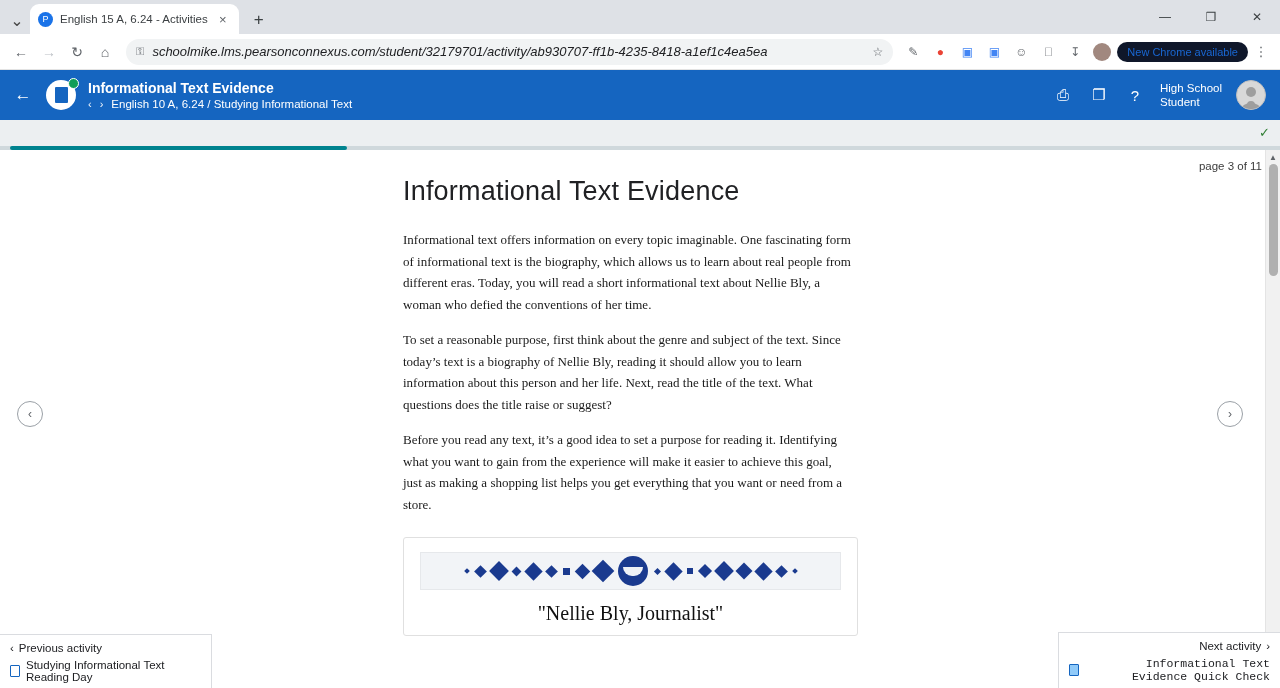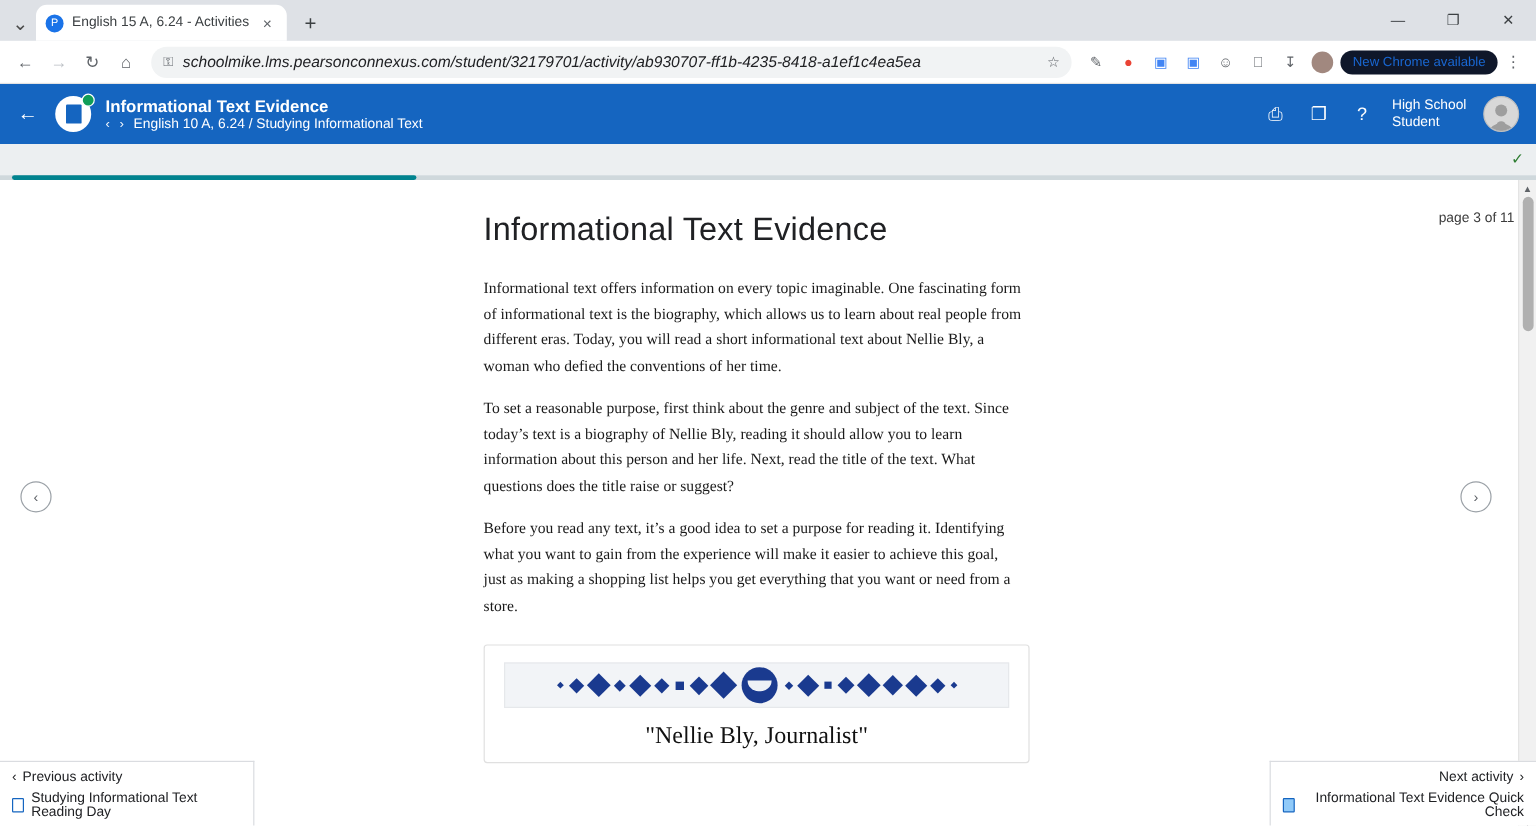--- a/index.html
+++ b/index.html
@@ -296,21 +296,21 @@
     left: 355px;
     top: 0;
     width: 552px;
     height: 542px;
     background: #ffffff;
     padding: 26px 0 0 48px;
   }
   .page-indicator {
     position: absolute;
     right: 18px;
-    top: 26px;
+    top: 10px;
     font-size: 11.5px;
     color: #3c3c3c;
   }
   h1.lesson-title {
     font-size: 27px;
     font-weight: normal;
     color: #202124;
     margin-bottom: 22px;
     letter-spacing: .2px;
   }
@@ -446,21 +446,21 @@
     font-size: 11.5px;
     margin-bottom: 5px;
   }
   .nav-card.next .line1 { justify-content: flex-end; }
   .nav-card .line2 {
     display: flex;
     align-items: center;
     gap: 6px;
     font-size: 11.5px;
   }
-  .nav-card.next .line2 { justify-content: flex-start; }
+  .nav-card.next .line2 { justify-content: flex-start; font-family: Liberation Mono, monospace; }
   .mini-doc {
     width: 10px; height: 12px;
     border: 1px solid #1565c0;
     border-radius: 1px;
     flex: 0 0 auto;
   }
   .mini-doc.fill { background: #90caf9; }
 </style>
 </head>
 <body>

